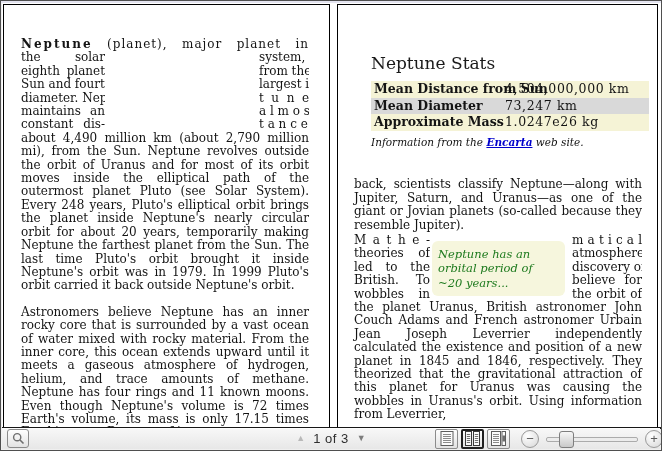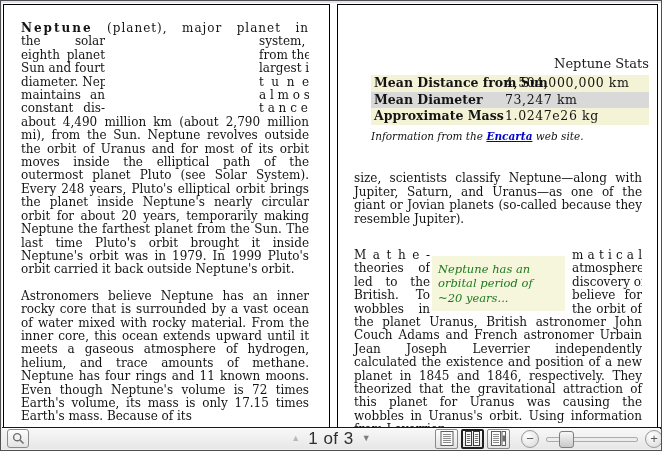--- a/index.html
+++ b/index.html
@@ -11,74 +11,74 @@
   .top-strip{position:absolute;left:0;top:0;width:660px;height:2px;background:#e4e4f0;}
   .content{
     position:absolute;left:1px;top:2px;width:659px;height:424px;background:#ffffff;
     border-bottom:2px solid #161616;box-sizing:content-box;
   }
   .page{
     position:absolute;top:1px;bottom:0;background:#fff;box-sizing:border-box;
     border:1px solid #000;border-bottom:none;color:#141414;
     font-size:12px;line-height:13.4px;overflow:hidden;
   }
-  .page-left{left:1px;width:327px;padding:17px 20px 0 17px;}
+  .page-left{left:1px;width:327px;padding:33px 20px 0 17px;}
   .page-right{left:335px;width:321px;padding:0 15px 0 16px;}
   .heading-line{text-align:justify;text-align-last:justify;letter-spacing:1px;white-space:normal;}
   .h-bold{font-weight:bold;letter-spacing:2px;}
   .wrap-grid{display:flex;align-items:flex-start;}
   .col{display:block;}
   .jline{text-align:justify;text-align-last:justify;white-space:nowrap;overflow:hidden;}
   .wl .colL{width:84px;}
   .wl .colR{width:50px;margin-left:auto;}
   .wr .colL{width:76px;}
   .wr .colR{width:70px;margin-left:auto;}
   .pullquote{
     background:#f6f6dd;color:#1e7a1e;font-style:italic;
     font-size:11.5px;line-height:14.5px;padding:6px 6px;box-sizing:border-box;
   }
   .pq-left{width:140px;margin:14px 6px 0 6px;}
-  .pq-right{width:133px;margin:7px 4px 0 2px;}
+  .pq-right{width:133px;margin:7px 4px 0 2px;border-radius:6px;}
   .para{text-align:justify;}
   .para-gap{margin-top:13px;}
   .stats{margin-top:52px;margin-left:17px;width:278px;}
-  .stats-title{font-size:13px;margin-bottom:5px;color:#1a1a1a;text-align:right;}
+  .stats-title{font-size:17px;margin-bottom:11px;color:#1a1a1a;}
   .stats-row{
     white-space:nowrap;overflow:hidden;font-size:12.5px;line-height:16px;
     padding:0 0 0 3px;height:16.5px;
   }
   .row-yellow{background:#f5f3d6;}
   .row-gray{background:#d9d9d9;}
   .stats-label{display:inline-block;width:131px;font-weight:bold;vertical-align:top;}
   .stats-value{letter-spacing:0.6px;}
   .stats-caption{font-style:italic;font-size:10.5px;margin-top:5px;color:#111;}
   .link{color:#0000cc;font-weight:bold;text-decoration:underline;cursor:pointer;}
   .rp-para1{margin-top:29px;}
-  .rp-wrap{margin-top:23px;}
+  .rp-wrap{margin-top:2px;}
   
   .toolbar{
     position:absolute;left:1px;right:1px;bottom:1px;height:21px;
     background:linear-gradient(#f8f8f8,#e7e7e7);
     box-shadow:inset 0 1px 0 #fdfdfd;
     font-family:"Liberation Sans",sans-serif;
   }
   .find-btn{
     position:absolute;left:5px;top:1px;width:22px;height:19px;margin:0;padding:0;
     border:1px solid #8b8b8b;border-radius:3px;
     background:linear-gradient(#fefefe,#e3e3e3);
     display:flex;align-items:center;justify-content:center;cursor:pointer;
   }
   .pager{
     position:absolute;left:50%;top:0;transform:translateX(-50%);height:21px;
     display:flex;align-items:center;gap:8px;
   }
   .arrow{font-size:9px;line-height:1;cursor:pointer;}
   .arrow-up{color:#b9b9b9;}
   .arrow-down{color:#7d7d7d;}
-  .page-label{font-size:17px;color:#2e2e2e;letter-spacing:0.5px;}
+  .page-label{font-size:13px;color:#2e2e2e;letter-spacing:0.5px;}
   .view-modes{position:absolute;left:433px;top:0;height:21px;display:flex;align-items:center;gap:3px;}
   .vm-btn{
     width:23px;height:20px;margin:0;padding:0;border:1px solid #8b8b8b;border-radius:2px;
     background:linear-gradient(#fdfdfd,#e2e2e2);
     display:flex;align-items:center;justify-content:center;cursor:pointer;box-sizing:border-box;
   }
   .vm-selected{border:2px solid #1f1f1f;}
   .zoom-controls{position:absolute;left:519px;top:0;height:21px;display:flex;align-items:center;}
   .zoom-btn{
     width:18px;height:18px;margin:0;padding:0;border:1px solid #9a9a9a;border-radius:50%;
@@ -138,21 +138,21 @@
         </div>
         <div class="stats-row row-gray">
           <span class="stats-label">Mean Diameter</span><span class="stats-value">73,247 km</span>
         </div>
         <div class="stats-row row-yellow">
           <span class="stats-label">Approximate Mass</span><span class="stats-value">1.0247e26 kg</span>
         </div>
         <div class="stats-caption"><span>Information from the </span><span class="link">Encarta</span><span> web site.</span></div>
       </div>
 
-      <div class="para rp-para1">size, scientists classify Neptune—along with Jupiter, Saturn, and Uranus—as one of the giant or Jovian planets (so-called because they resemble Jupiter).</div>
+      <div class="para rp-para1">back, scientists classify Neptune—along with Jupiter, Saturn, and Uranus—as one of the giant or Jovian planets (so-called because they resemble Jupiter).</div>
 
       <div class="wrap-grid wr rp-wrap">
         <div class="col colL">
           <div class="jline">M a t h e -</div>
           <div class="jline">theories of</div>
           <div class="jline">led to the</div>
           <div class="jline">British. To</div>
           <div class="jline">wobbles in</div>
         </div>
         <div class="pullquote pq-right">Neptune has an orbital period of ~20 years...</div>

